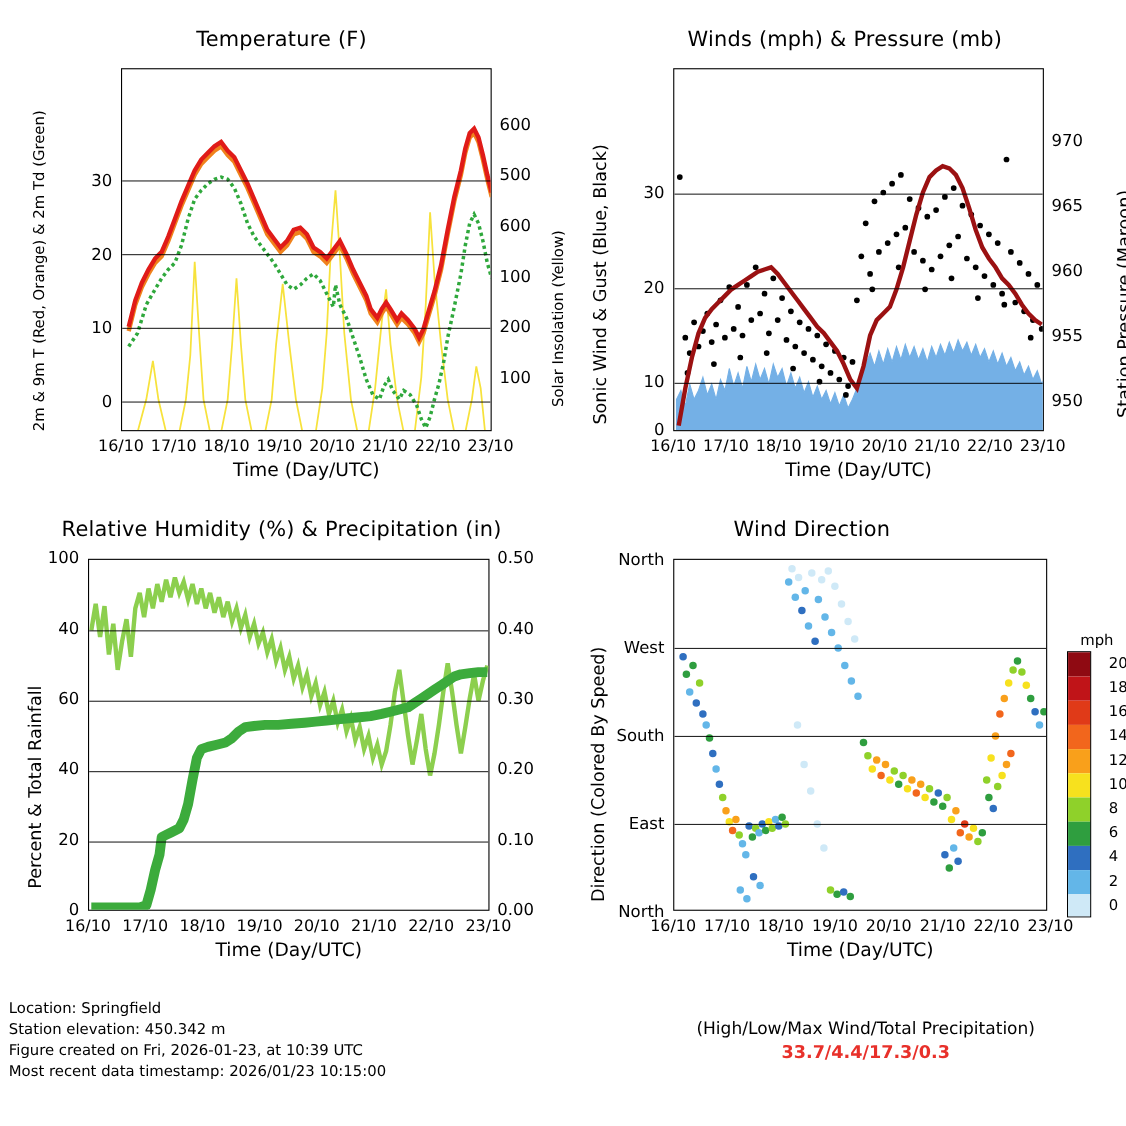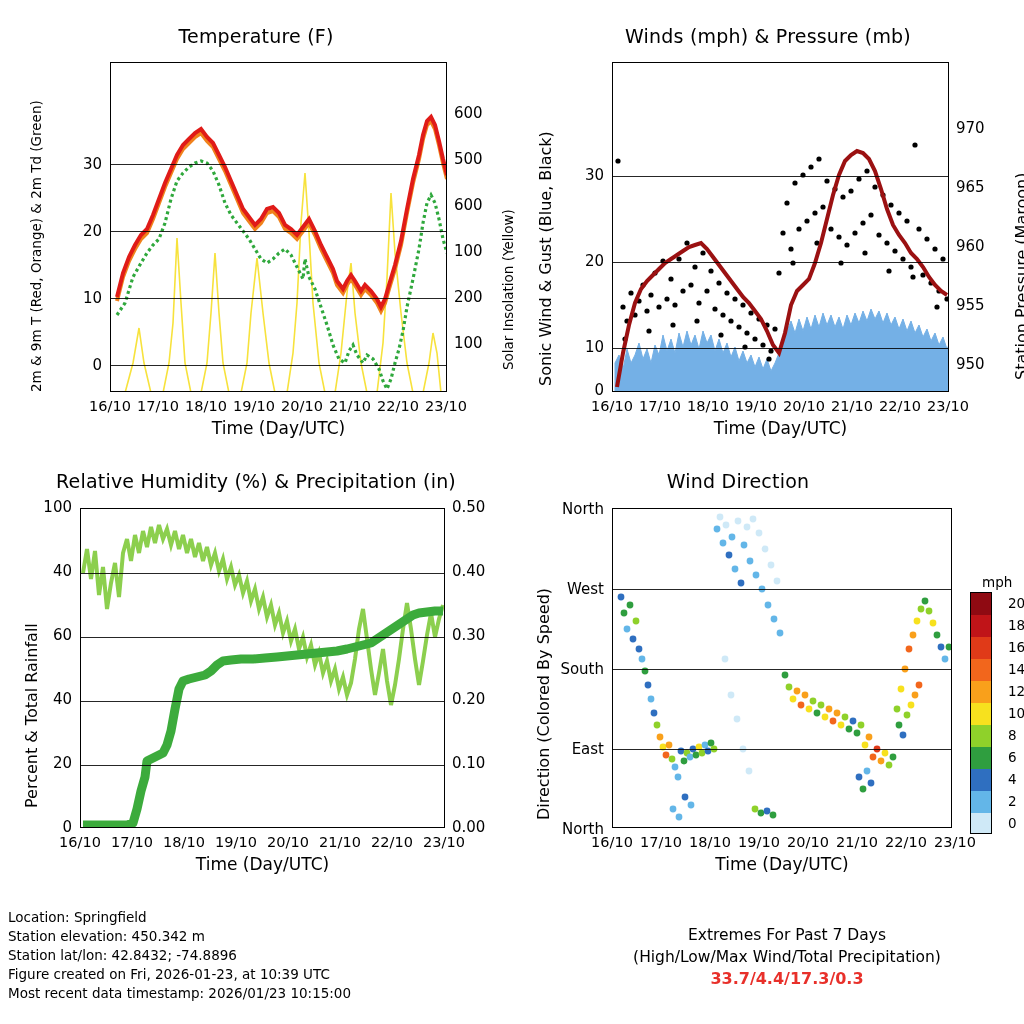--- a/index.html
+++ b/index.html
@@ -507,22 +507,20 @@
   <div class="legend-lab" style="left:484px;top:287px;">8</div>
   <div class="legend-lab" style="left:484px;top:309px;">6</div>
   <div class="legend-lab" style="left:484px;top:331px;">4</div>
   <div class="legend-lab" style="left:484px;top:353px;">2</div>
   <div class="legend-lab" style="left:484px;top:375px;">0</div>
 </div>
 
 <div class="footer" style="left:8px;top:908px;width:480px;">
   <div>Location: Springfield</div>
   <div>Station elevation: 450.342 m</div>
-  <div>Station lat/lon: 42.8432; -74.8896</div>
   <div>Figure created on Fri, 2026-01-23, at 10:39 UTC</div>
   <div>Most recent data timestamp: 2026/01/23 10:15:00</div>
 </div>
 
 <div class="extremes" style="left:572px;top:924px;">
-  <div>Extremes For Past 7 Days</div>
   <div>(High/Low/Max Wind/Total Precipitation)</div>
   <div class="val">33.7/4.4/17.3/0.3</div>
 </div>
 
 </body></html>

